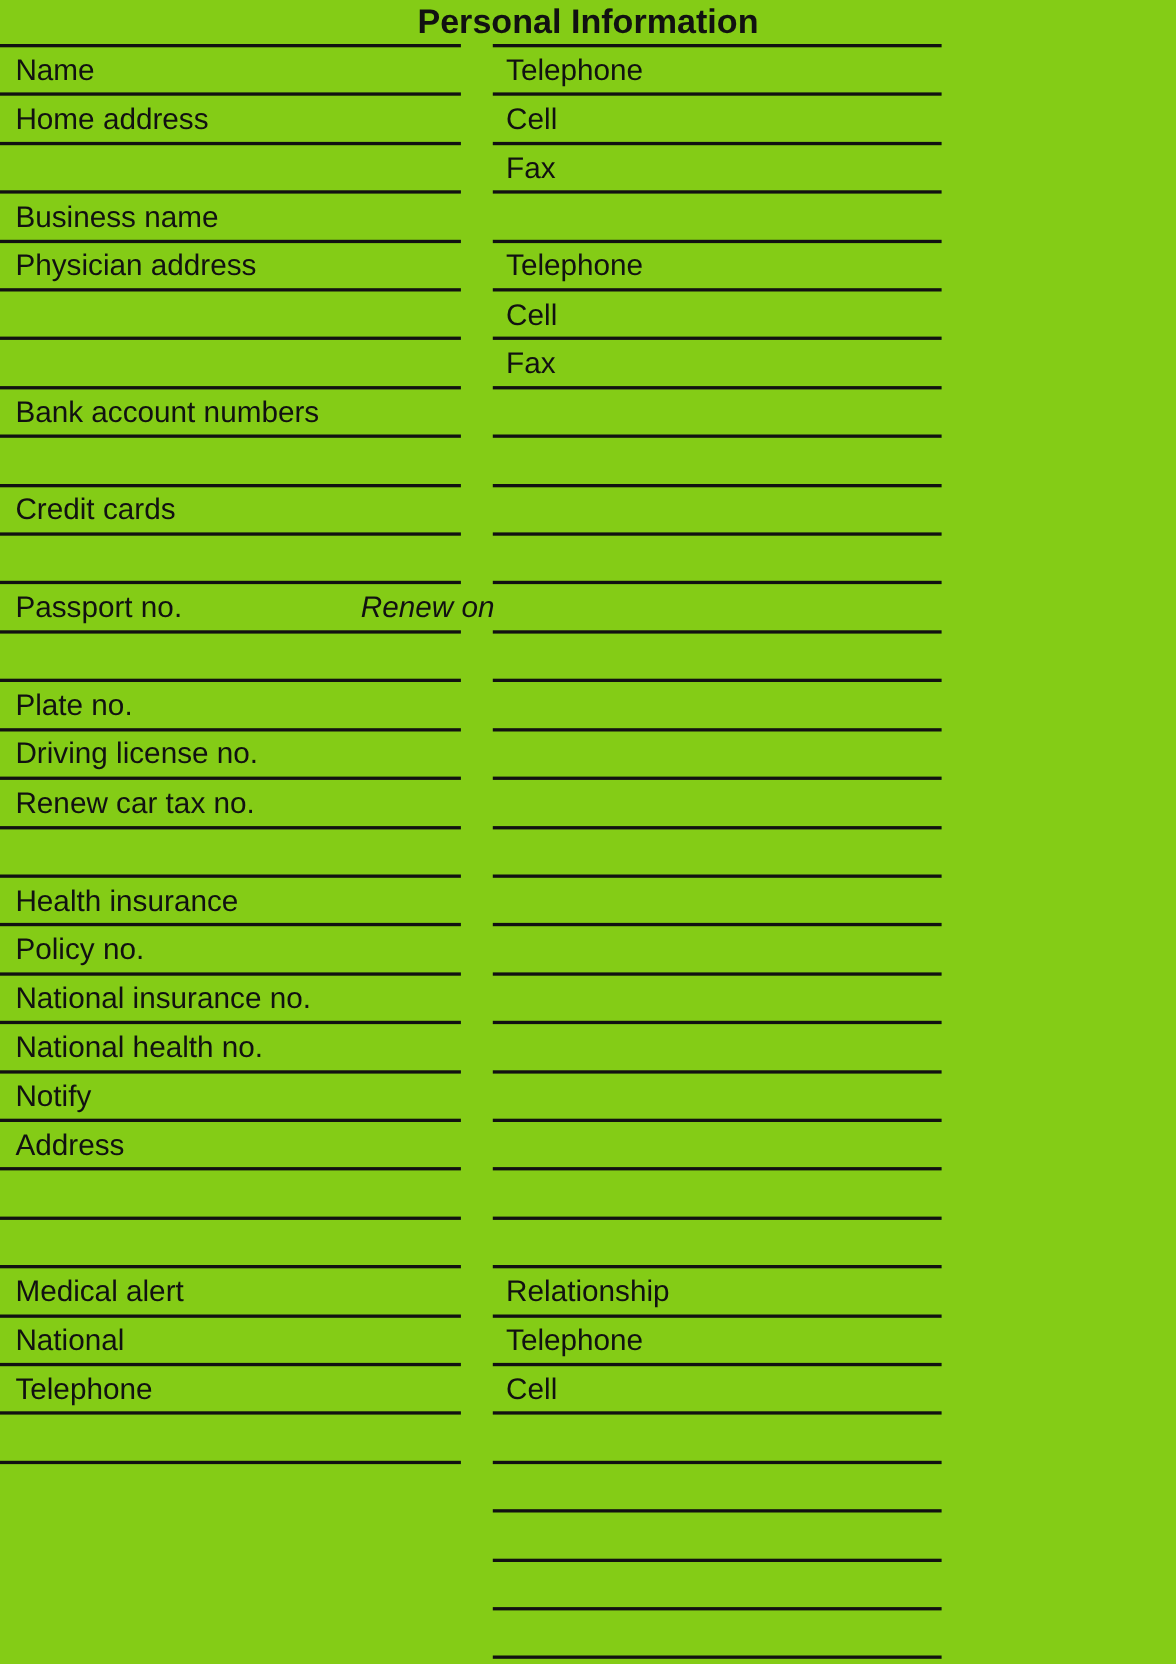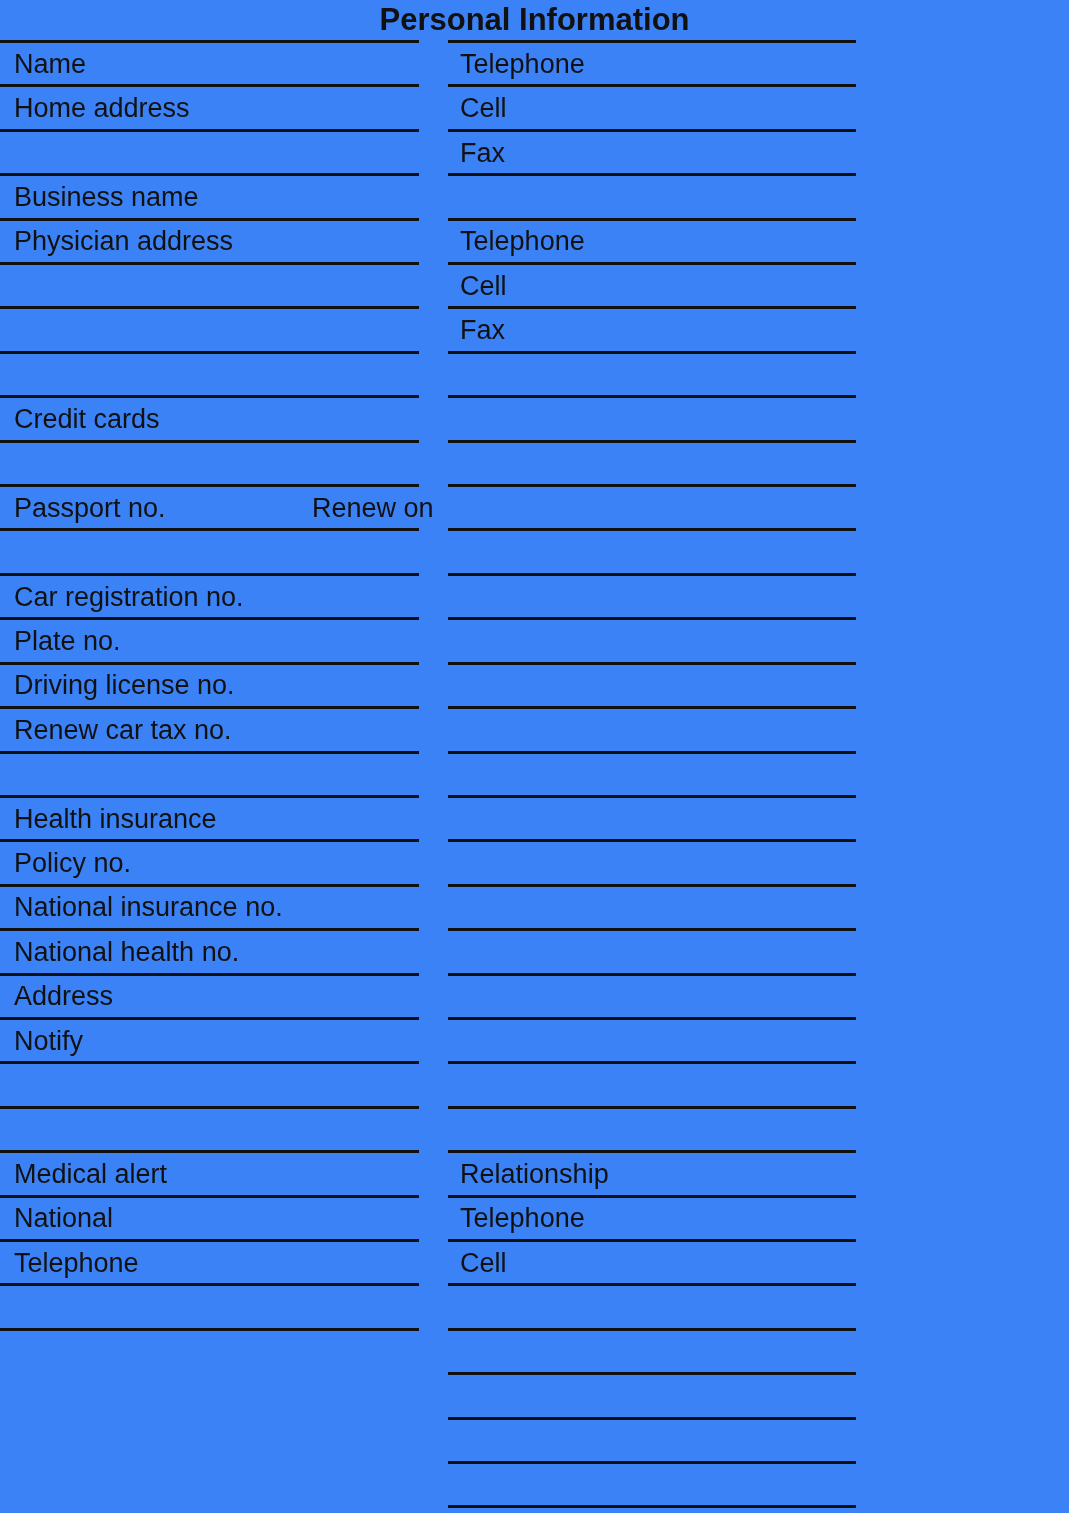--- a/index.html
+++ b/index.html
@@ -4,21 +4,21 @@
 <style>
   html, body {
     margin: 0;
     padding: 0;
     background: #ffffff;
   }
   .page {
     position: relative;
     width: 1069px;
     height: 1513px;
-    background: #3b82f6;
+    background: #84cc16;
     font-family: "Liberation Sans", sans-serif;
     color: #111111;
     overflow: hidden;
   }
   .title {
     position: absolute;
     top: 0;
     left: 0;
     width: 1069px;
     height: 40px;
@@ -58,22 +58,23 @@
     white-space: nowrap;
   }
   .col-right .row {
     padding-left: 12px;
   }
   .label {
     display: inline-block;
   }
   .label2 {
     position: absolute;
-    left: 312px;
+    left: 328px;
     bottom: 5px;
+    font-style: italic;
   }
 </style>
 </head>
 <body>
 
 <div class="page">
   <div class="title">Personal Information</div>
   <div class="columns">
     <div class="col col-left" id="col-left">
         <div class="row">
@@ -91,39 +92,39 @@
         <div class="row">
           <span class="label">Physician address</span>
         </div>
         <div class="row">
           <span class="label"></span>
         </div>
         <div class="row">
           <span class="label"></span>
         </div>
         <div class="row">
+          <span class="label">Bank account numbers</span>
+        </div>
+        <div class="row">
           <span class="label"></span>
         </div>
         <div class="row">
           <span class="label">Credit cards</span>
         </div>
         <div class="row">
           <span class="label"></span>
         </div>
         <div class="row">
           <span class="label">Passport no.</span>
           <span class="label2">Renew on</span>
         </div>
         <div class="row">
           <span class="label"></span>
         </div>
         <div class="row">
-          <span class="label">Car registration no.</span>
-        </div>
-        <div class="row">
           <span class="label">Plate no.</span>
         </div>
         <div class="row">
           <span class="label">Driving license no.</span>
         </div>
         <div class="row">
           <span class="label">Renew car tax no.</span>
         </div>
         <div class="row">
           <span class="label"></span>
@@ -134,24 +135,24 @@
         <div class="row">
           <span class="label">Policy no.</span>
         </div>
         <div class="row">
           <span class="label">National insurance no.</span>
         </div>
         <div class="row">
           <span class="label">National health no.</span>
         </div>
         <div class="row">
+          <span class="label">Notify</span>
+        </div>
+        <div class="row">
           <span class="label">Address</span>
-        </div>
-        <div class="row">
-          <span class="label">Notify</span>
         </div>
         <div class="row">
           <span class="label"></span>
         </div>
         <div class="row">
           <span class="label"></span>
         </div>
         <div class="row">
           <span class="label">Medical alert</span>
         </div>

